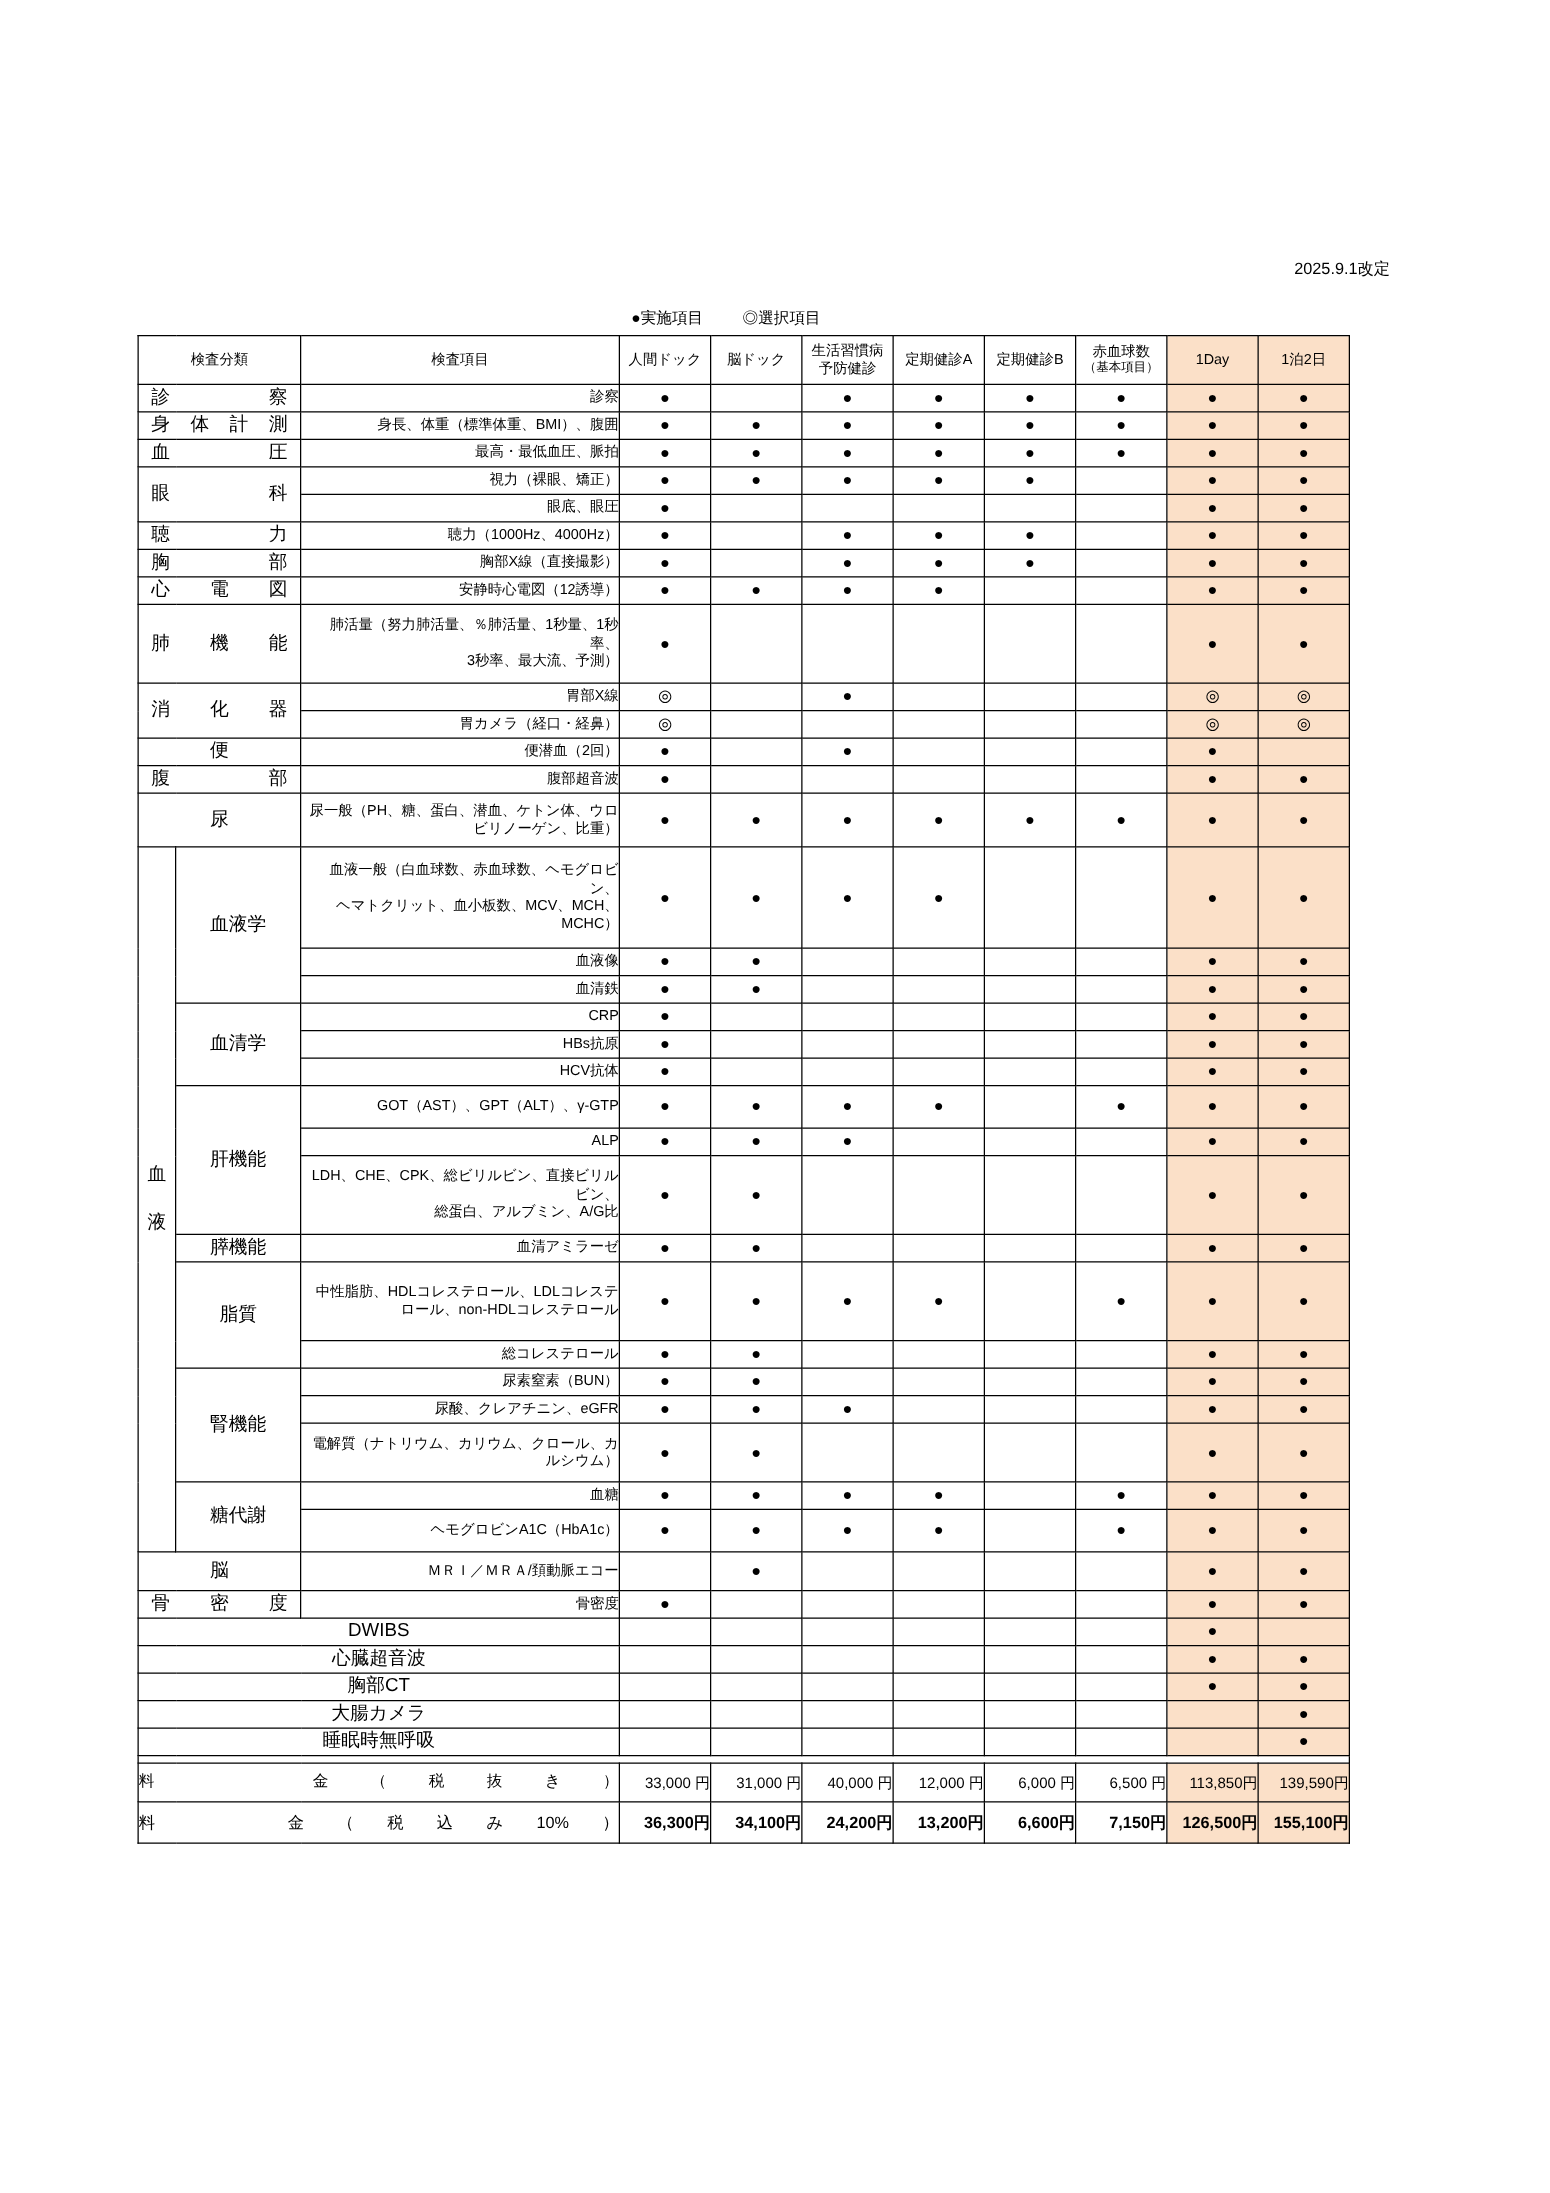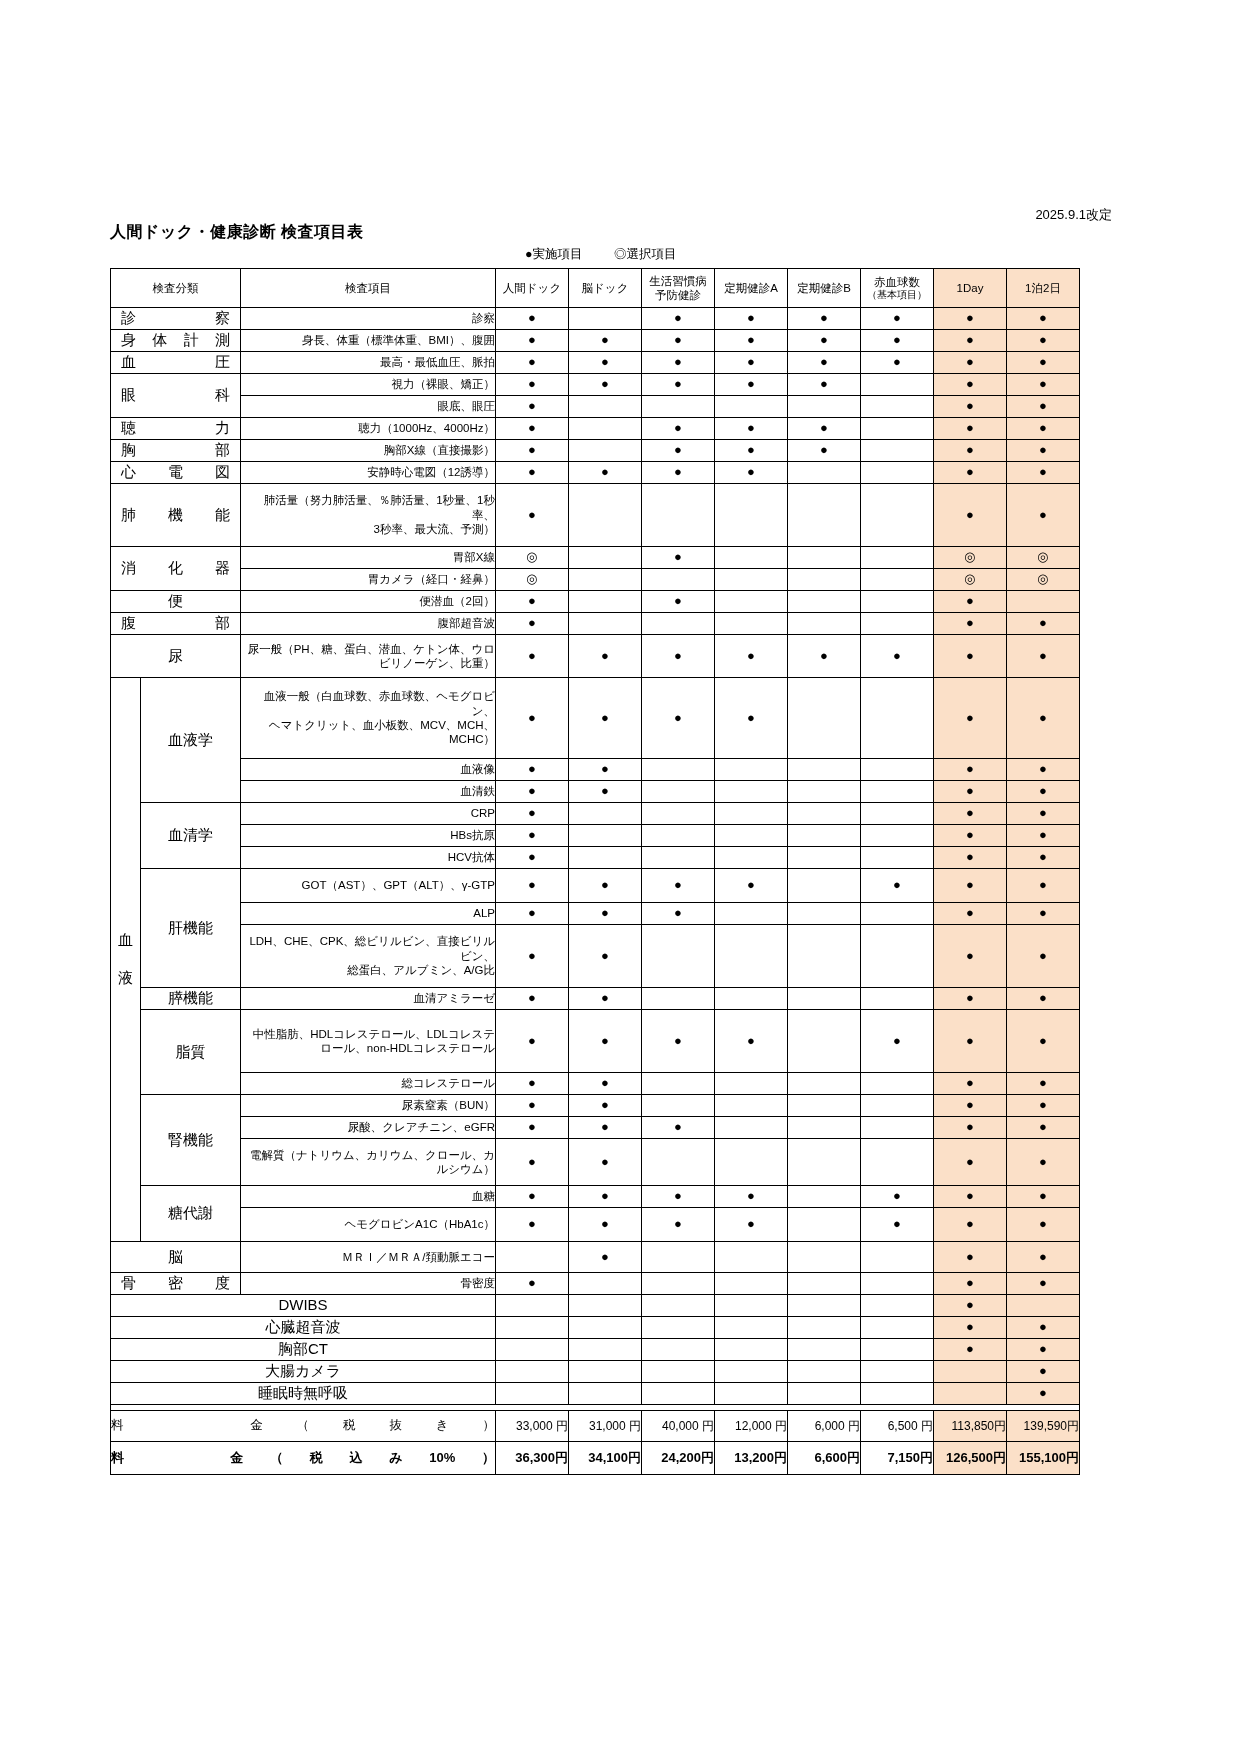--- a/index.html
+++ b/index.html
@@ -36,21 +36,20 @@
     position: absolute;
     right: 128px;
     top: 206px;
     font-size: 13px;
   }
   .legend {
     position: absolute;
     left: 505px;
     top: 246px;
     font-size: 12.5px;
-    margin-left: 20px;
   }
   .legend span { margin-right: 28px; }
 
   table.main {
     position: absolute;
     left: 110px;
     top: 268px;
     border-collapse: collapse;
     table-layout: fixed;
     font-size: 11.5px;
@@ -104,31 +103,28 @@
     padding: 0 60px;
     font-size: 12.5px;
   }
   .price-val {
     text-align: right;
     font-size: 12px;
     height: 30px;
   }
   .price-row td { height: 30px; }
   .price-row2 td { height: 32px; font-weight: bold; font-size: 13px; }
-  .price-row2 .price-label { font-weight: bold; margin-left: 32px; }
+  .price-row2 .price-label { font-weight: normal; margin-left: 32px; }
   .gap-row td { border: none; height: 5px; }
 </style>
 </head>
 <body>
 
 <div class="page">
 
-  <div class="header-row">
-    <span class="doc-title">人間ドック・健康診断  検査項目表</span>
-  </div>
 
   <div class="revision">2025.9.1改定</div>
 
   <div class="legend">
     <span>●実施項目</span>
     <span>◎選択項目</span>
   </div>
 
   <table class="main">
     <colgroup>

